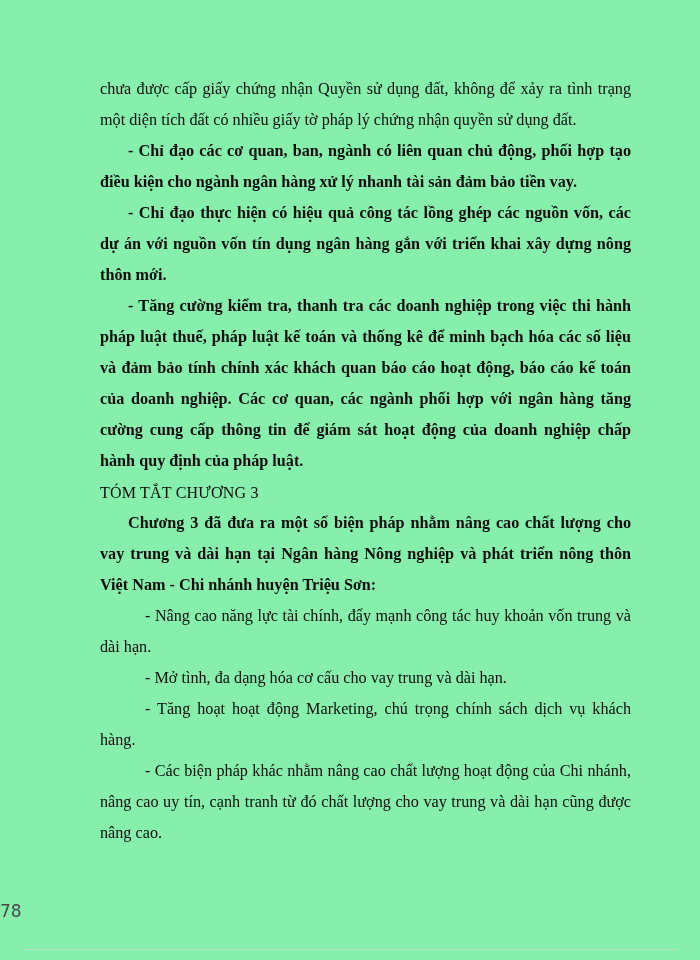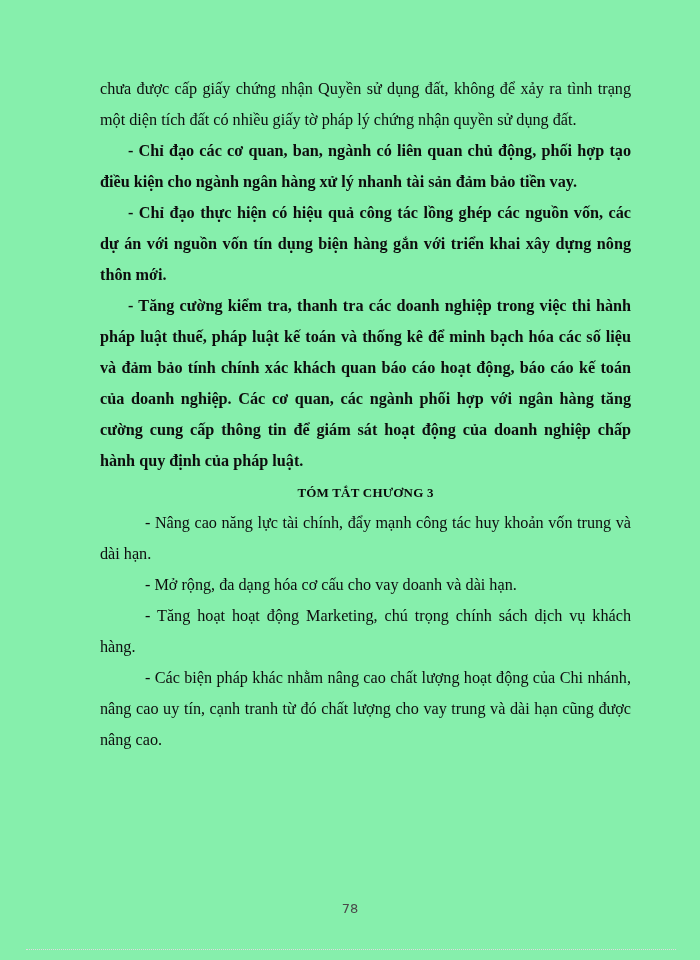--- a/index.html
+++ b/index.html
@@ -33,35 +33,33 @@
   }
   p.indent-para {
     text-indent: 28px;
     font-weight: bold;
   }
   p.dash-para {
     text-indent: 45px;
   }
   h1.chapter-heading {
     margin: 0;
-    font-size: 13px;
+    font-size: 16px;
     line-height: 31px;
-    font-weight: bold;
-    text-align: center;
+    font-weight: normal;
     letter-spacing: 0.2px;
     color: #0b0b0b;
   }
   .page-number {
     position: absolute;
     left: 0;
     right: 0;
     top: 901px;
-    text-align: center;
     font-family: "DejaVu Sans", "Liberation Sans", sans-serif;
-    font-size: 13px;
+    font-size: 17px;
     color: #4a4a4a;
   }
   .footer-rule {
     position: absolute;
     left: 26px;
     right: 24px;
     top: 948px;
     height: 1px;
     border-bottom: 1px dotted #f3d7ea;
     opacity: 0.85;
@@ -71,30 +69,31 @@
 <body>
 
 <div class="page">
 
   <div class="content">
 
     <p class="body">chưa được cấp giấy chứng nhận Quyền sử dụng đất, không để xảy ra tình trạng một diện tích đất có nhiều giấy tờ pháp lý chứng nhận quyền sử dụng đất.</p>
 
     <p class="body indent-para">- Chỉ đạo các cơ quan, ban, ngành có liên quan chủ động, phối hợp tạo điều kiện cho ngành ngân hàng xử lý nhanh tài sản đảm bảo tiền vay.</p>
 
-    <p class="body indent-para">- Chỉ đạo thực hiện có hiệu quả công tác lồng ghép các nguồn vốn, các dự án với nguồn vốn tín dụng biện hàng gắn với triển khai xây dựng nông thôn mới.</p>
+    <p class="body indent-para">- Chỉ đạo thực hiện có hiệu quả công tác lồng ghép các nguồn vốn, các dự án với nguồn vốn tín dụng ngân hàng gắn với triển khai xây dựng nông thôn mới.</p>
 
     <p class="body indent-para">- Tăng cường kiểm tra, thanh tra các doanh nghiệp trong việc thi hành pháp luật thuế, pháp luật kế toán và thống kê để minh bạch hóa các số liệu và đảm bảo tính chính xác khách quan báo cáo hoạt động, báo cáo kế toán của doanh nghiệp. Các cơ quan, các ngành phối hợp với ngân hàng tăng cường cung cấp thông tin để giám sát hoạt động của doanh nghiệp chấp hành quy định của pháp luật.</p>
 
     <h1 class="chapter-heading">TÓM TẮT CHƯƠNG 3</h1>
 
+    <p class="body indent-para">Chương 3 đã đưa ra một số biện pháp nhằm nâng cao chất lượng cho vay trung và dài hạn tại Ngân hàng Nông nghiệp và phát triển nông thôn Việt Nam - Chi nhánh huyện Triệu Sơn:</p>
 
     <p class="body dash-para">- Nâng cao năng lực tài chính, đẩy mạnh công tác huy khoản vốn trung và dài hạn.</p>
 
-    <p class="body dash-para">- Mở rộng, đa dạng hóa cơ cấu cho vay doanh và dài hạn.</p>
+    <p class="body dash-para">- Mở tình, đa dạng hóa cơ cấu cho vay trung và dài hạn.</p>
 
 
 
     <p class="body dash-para">- Tăng hoạt hoạt động Marketing, chú trọng chính sách dịch vụ khách hàng.</p>
 
     <p class="body dash-para">- Các biện pháp khác nhằm nâng cao chất lượng hoạt động của Chi nhánh, nâng cao uy tín, cạnh tranh từ đó chất lượng cho vay trung và dài hạn cũng được nâng cao.</p>
 
   </div>
 
   <div class="page-number">78</div>

